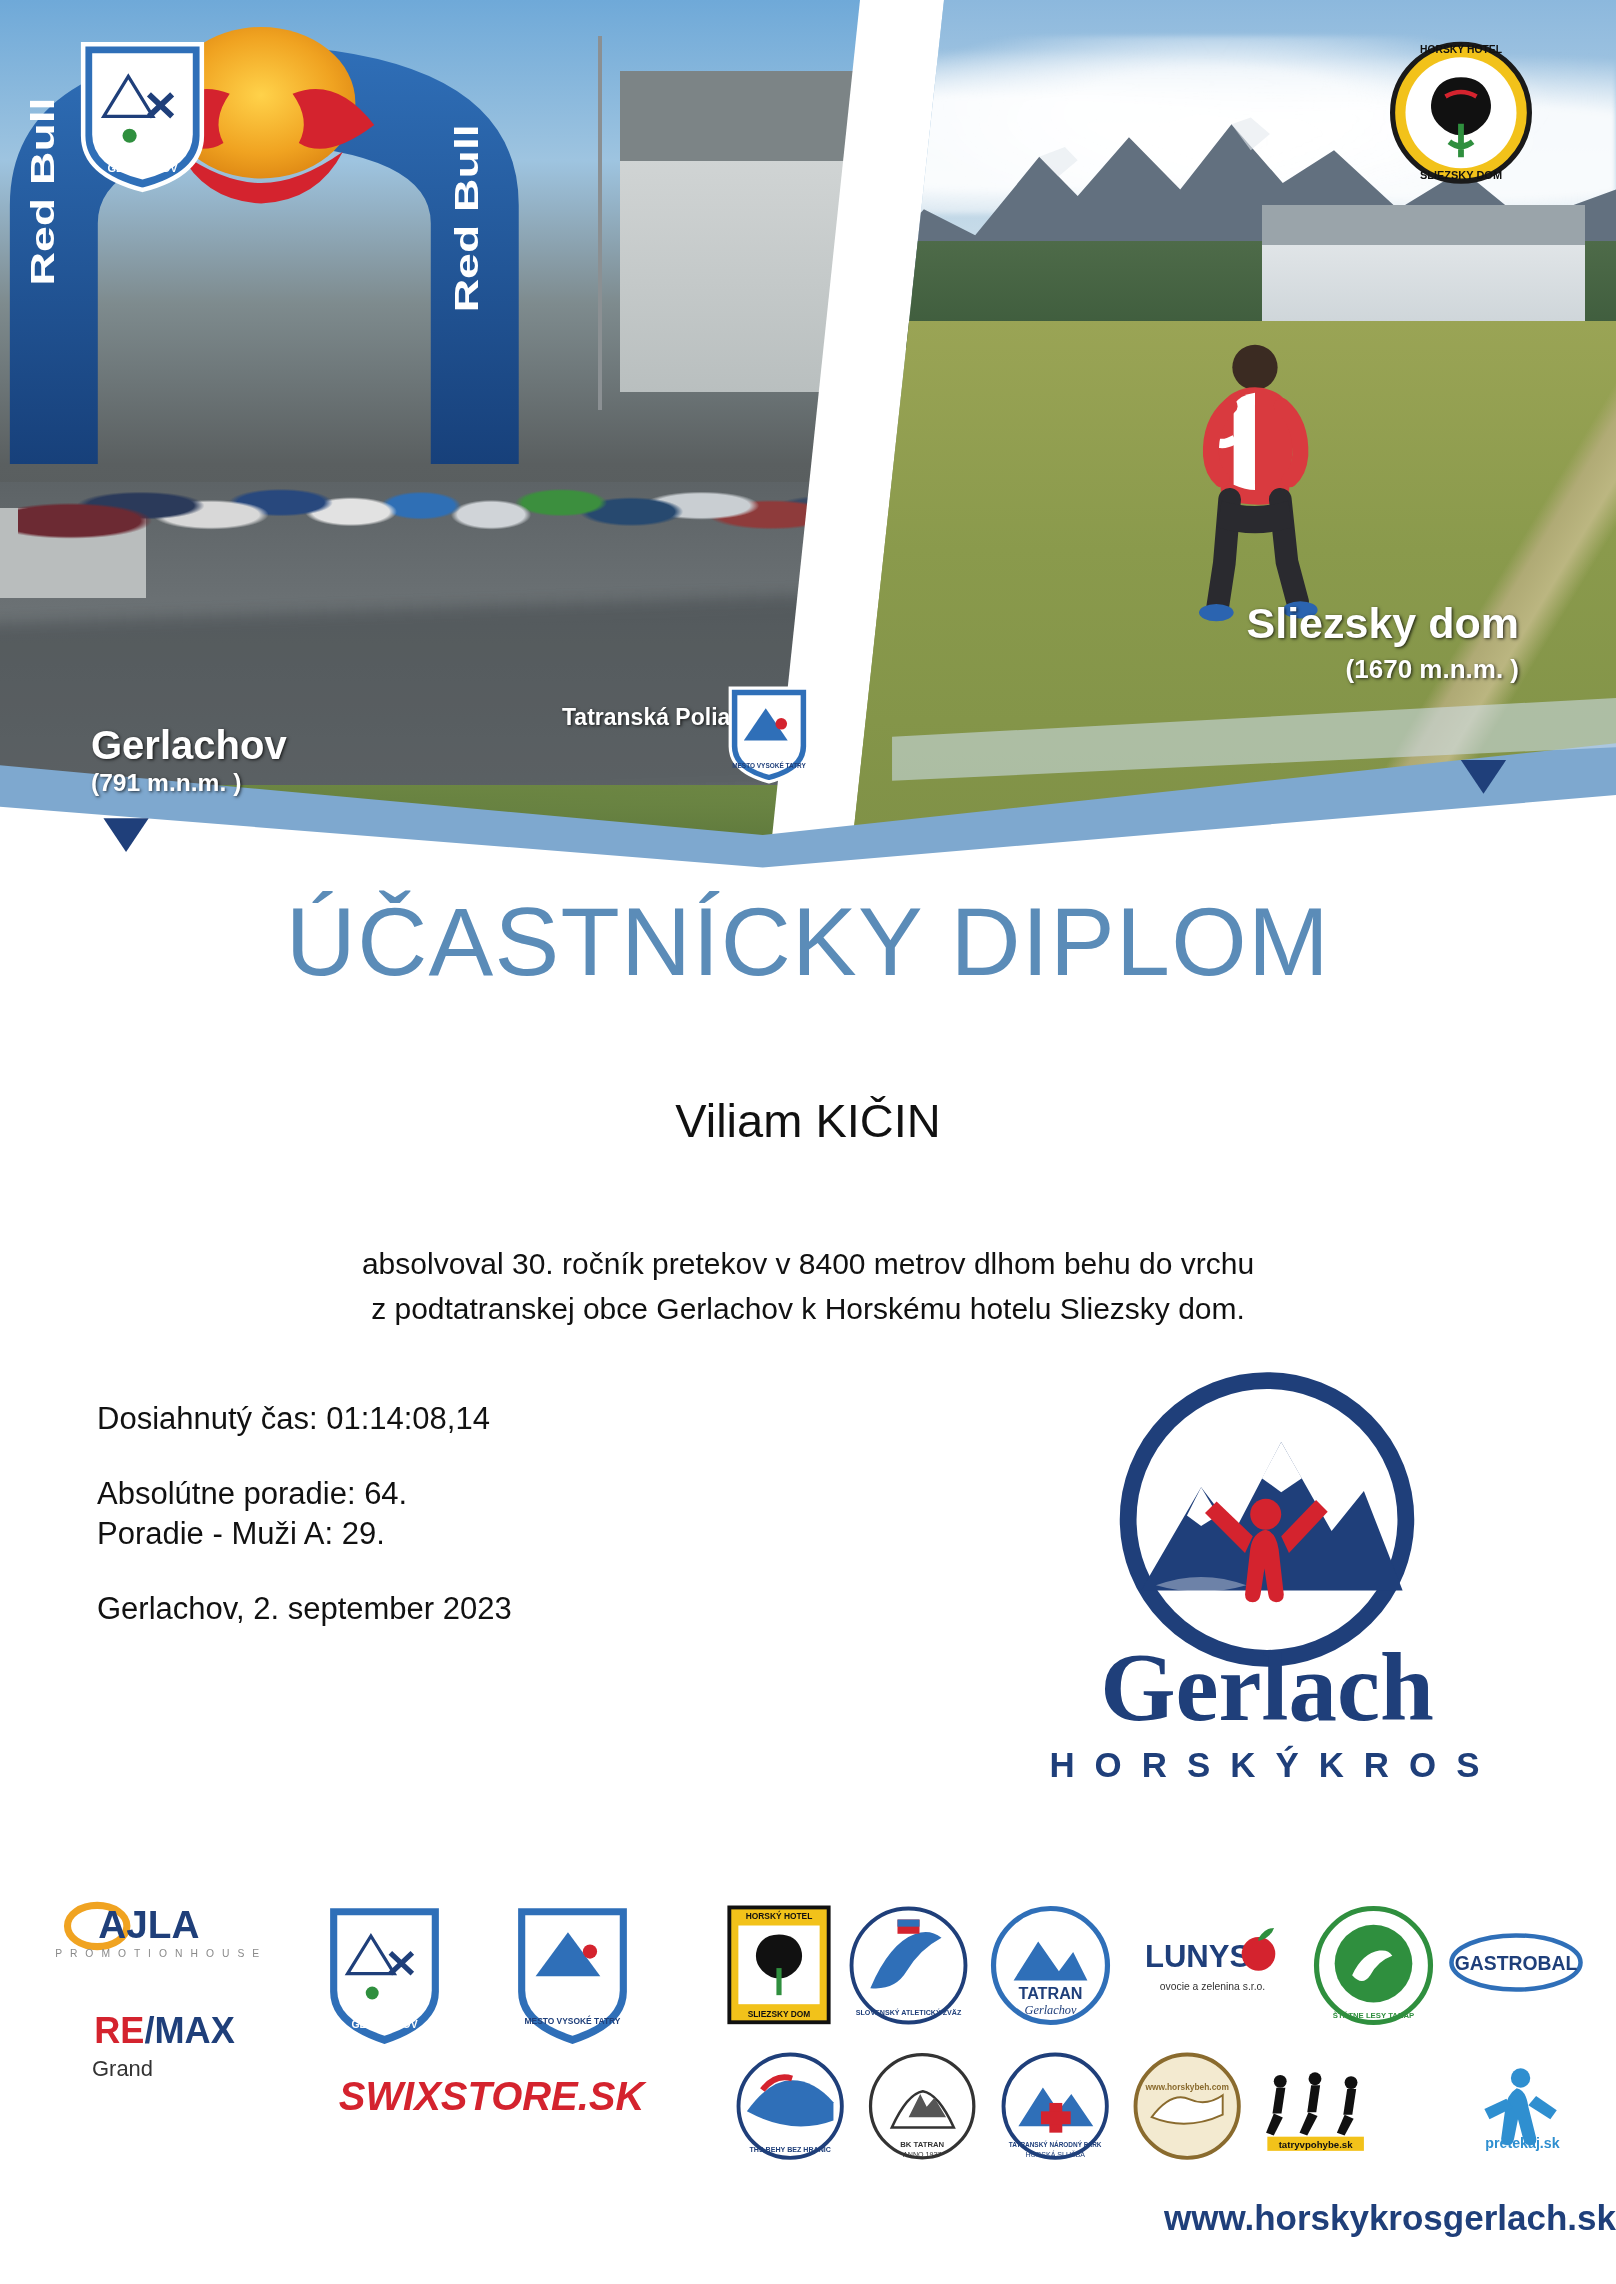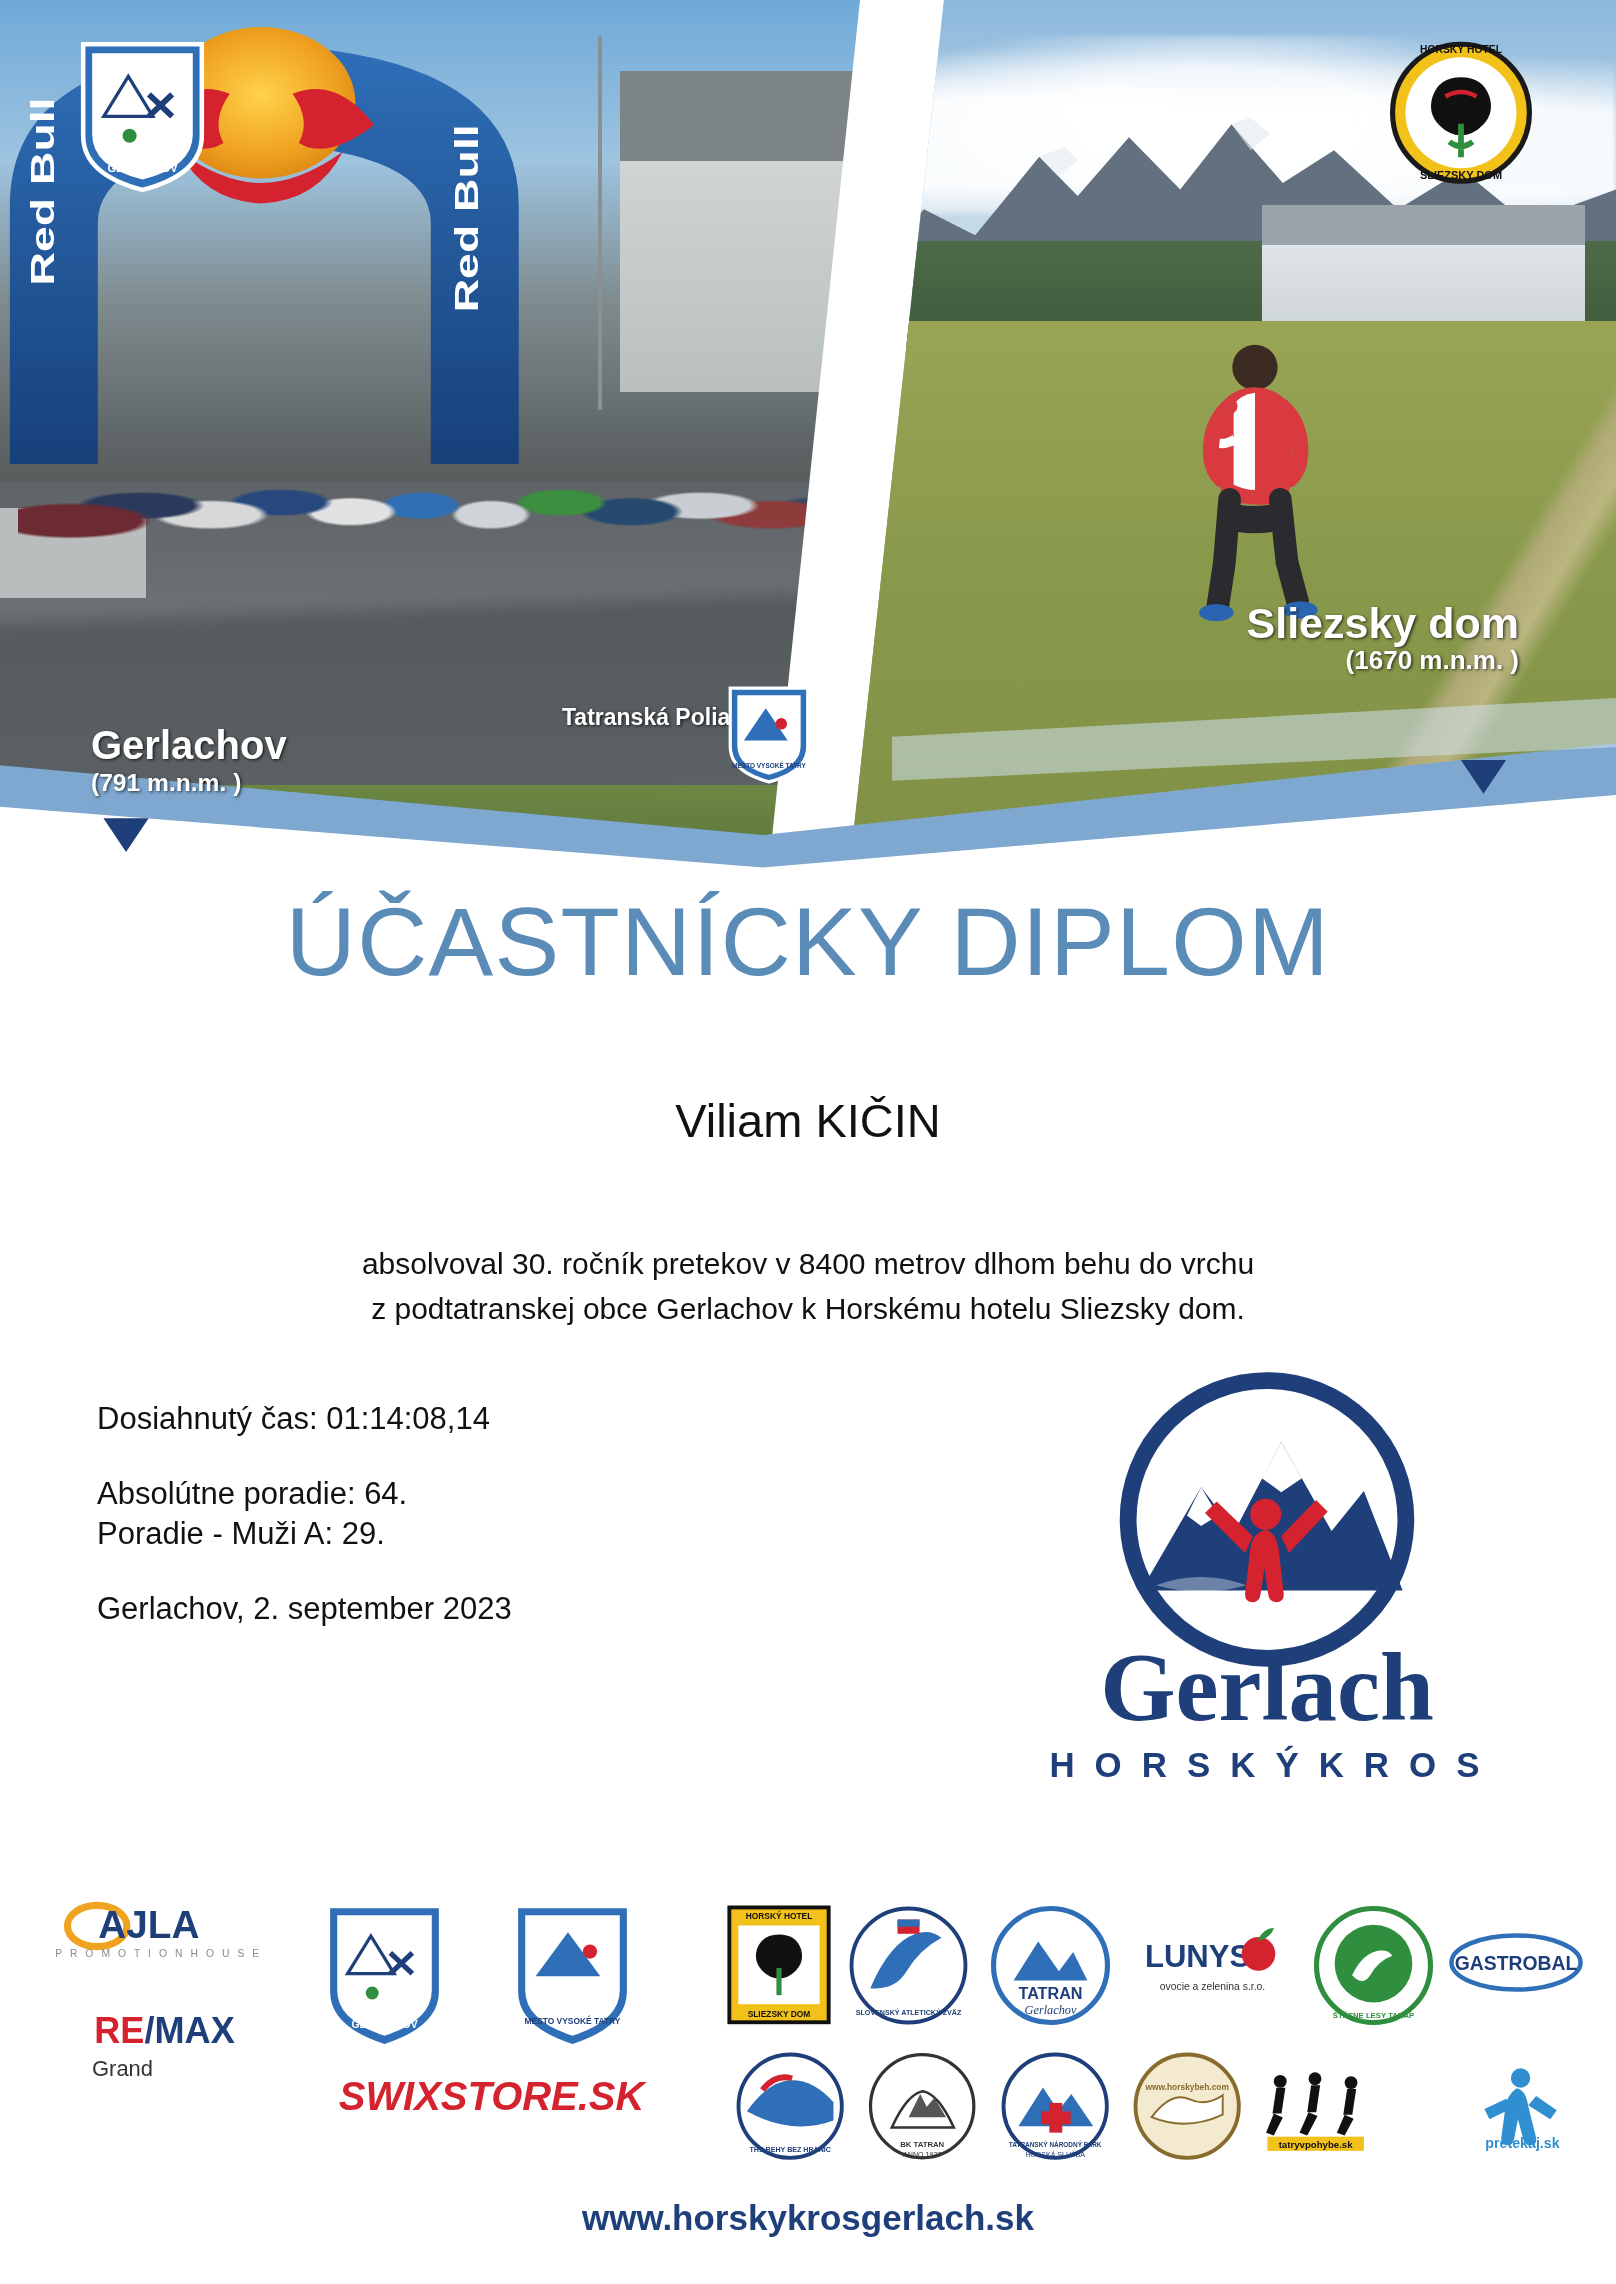--- a/index.html
+++ b/index.html
@@ -154,21 +154,21 @@
     text-shadow: 1.3px 1.3px 3.2px rgba(0,0,0,.75);
     line-height: 1.05;
   }
   .place-gerlachov { left:91px; top:724px; }
   .place-gerlachov .p-name { font-size:40px; }
   .place-gerlachov .p-alt { font-size:24.6px; margin-top:3.9px; }
 
   .place-tatranska { left:562px; top:705px; text-align:center; font-size:23px; }
   .place-sliezsky { right:97px; top:601px; text-align:right; }
   .place-sliezsky .p-name { font-size:43px; }
-  .place-sliezsky .p-alt { font-size:26px; margin-top:1px; }
+  .place-sliezsky .p-alt { font-size:26px; margin-top:10px; }
 
   
   .crest {
     position:absolute;
   }
   .crest svg{display:block;}
   .crest-gerlachov-top { left:78px; top:39px; width:129px; height:155px; }
   .crest-hotel-top { right:84px; top:32px; width:142px; height:162px; }
   .crest-vysoke-tatry-mid { left:727px; top:685px; width:84px; height:100px; }
 
@@ -212,21 +212,21 @@
   }
   .spon {
     position:absolute;
     display:flex; align-items:center; justify-content:center;
     text-align:center;
   }
   .spon svg{display:block;}
 
   .footer-url {
     position:absolute; left:0; top:2198px; width:1616px;
-    text-align:center;
+    text-align:right;
     color:#1f3f7a;
     font-size:35px;
     font-weight:bold;
   }
 </style>
 </head>
 <body>
 
 <div class="hero">
 

